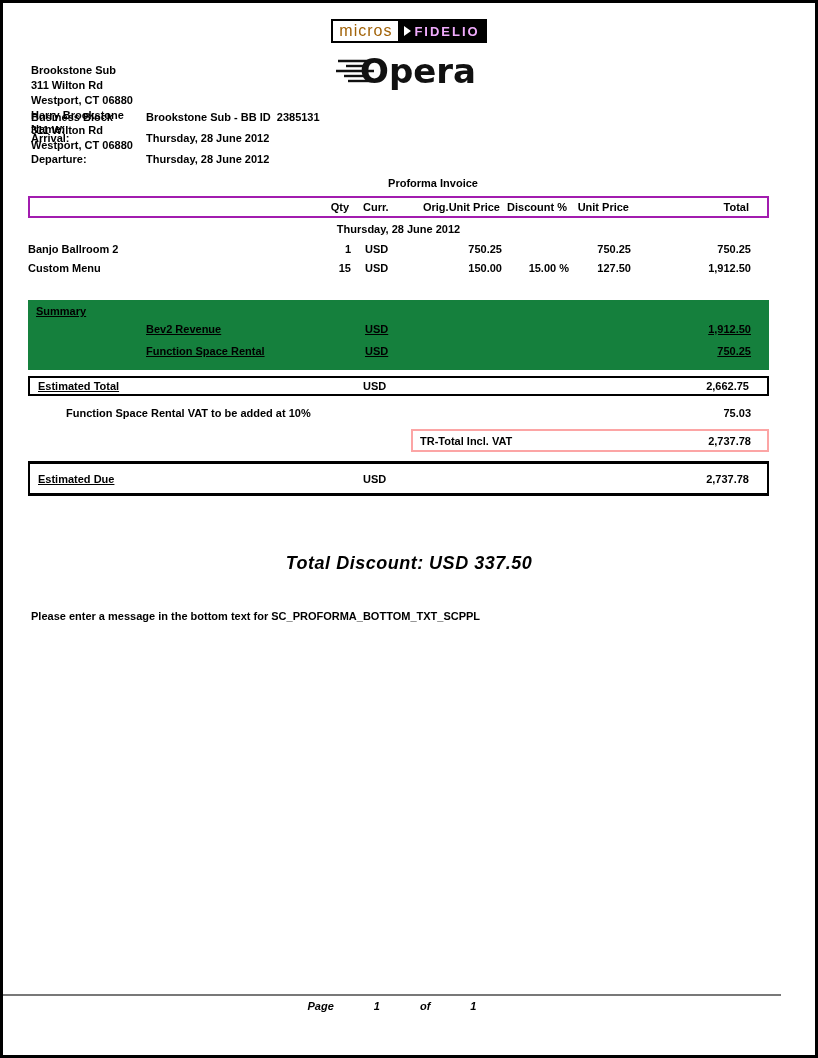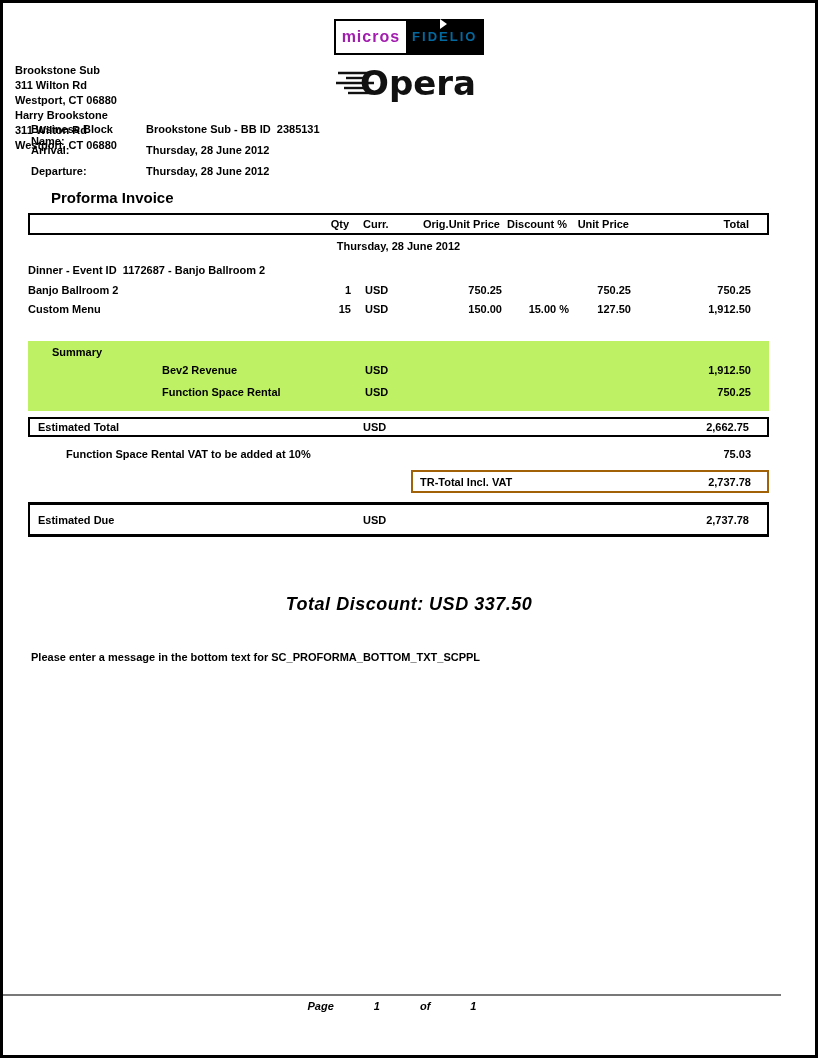--- a/index.html
+++ b/index.html
@@ -14,77 +14,77 @@
     width:818px; height:1058px;
     border:3px solid #000;
     background:#fff;
     font-weight:bold;
     overflow:hidden;
   }
   
   .logo-area { text-align:center; padding-top:16px; }
   .mf-logo { display:inline-flex; align-items:stretch; vertical-align:top; }
   .mf-micros {
-    border:2px solid #000; background:#fff; color:#a21caf;
-    font-size:16px; font-weight:bold; padding:1px 6px; letter-spacing:1px;
+    border:2px solid #000; background:#fff; color:#a16207;
+    font-size:16px; font-weight:normal; padding:1px 6px; letter-spacing:1px;
     display:flex; align-items:center;
   }
   .mf-fidelio {
-    background:#000; color:#0369a1; font-size:13px; font-weight:bold;
-    letter-spacing:2px; padding:0 7px 11px 4px; display:flex; align-items:center;flex-direction:column;
+    background:#000; color:#f0abfc; font-size:13px; font-weight:bold;
+    letter-spacing:2px; padding:0 7px 0 4px; display:flex; align-items:center;
   }
   .mf-arrow {
     width:0; height:0;
     border-top:5px solid transparent; border-bottom:5px solid transparent;
     border-left:7px solid #fff; margin-right:3px;
   }
   .opera-logo-wrap { margin-top:4px; }
   
   .customer {
-    position:absolute; left:12px; top:60px;
+    position:absolute; left:28px; top:60px;
     font-size:11px; line-height:15px; text-align:left;
   }
   .hotel {
     position:absolute; right:30px; top:56px;
     font-size:11px; line-height:15px; text-align:right;
   }
   
   .booking { margin:16px 0 0 28px; font-size:11px; }
   .booking-row { display:flex; height:21px; align-items:flex-start; }
   .booking-label { width:115px; }
   .booking-value { white-space:pre; }
   
-  .invoice-title { font-size:15px; margin-top:3px;margin-left:48px; }
+  .invoice-title { text-align:center; font-size:11px; margin-top:3px;margin-left:48px; }
   .content { margin-left:25px; margin-right:46px; } 
   .grid-row {
     display:grid;
     grid-template-columns:1fr 40px 65px 86px 67px 62px 120px;
     padding-right:18px;
     font-size:11px;
     align-items:center;
   }
   .c-r { text-align:right; }
   .c-curr { text-align:left; padding-left:14px; }
-  .header-box { border:2px solid #000000; height:22px; margin-top:7px; }
+  .header-box { border:2px solid #a21caf; height:22px; margin-top:7px; }
   .date-row { text-align:center; font-size:11px; margin-top:5px; }
   .event-row { font-size:11px; margin-top:12px; white-space:pre; }
   .item-row { height:19px; margin-top:0; }
   .items { margin-top:4px; }
   
-  .summary-block { background:#bef264; margin-top:23px; padding:5px 0 9px 16px; }
+  .summary-block { background:#15803d; margin-top:23px; padding:5px 0 9px 0;text-decoration:underline; }
   .summary-title { font-size:11px; padding-left:8px; }
   .summary-row { height:21px; margin-top:1px; }
   .indent-label { padding-left:118px; }
   
   .total-box { border:2px solid #000; height:20px; margin-top:6px; }
-  .total-box .lbl { padding-left:8px; }
+  .total-box .lbl { padding-left:8px;text-decoration:underline; }
   .vat-row { margin-top:11px; }
   .vat-row .lbl { padding-left:38px; }
   .tr-box {
-    border:2px solid #a16207; margin-top:10px;
+    border:2px solid #fca5a5; margin-top:10px;
     margin-left:383px; width:358px; height:23px;
     display:flex; align-items:center; justify-content:space-between;
     font-size:11px; padding:0 16px 0 7px;
   }
   .due-box { border:2px solid #000; border-top-width:3px; border-bottom-width:3px; height:35px; margin-top:9px; }
   
   .discount-note {
     text-align:center; font-size:18px; font-style:italic; font-weight:bold;
     margin-top:57px; letter-spacing:0.5px;
   }
@@ -161,21 +161,20 @@
       <span class="c-r">Qty</span>
       <span class="c-curr">Curr.</span>
       <span class="c-r">Orig.Unit Price</span>
       <span class="c-r">Discount %</span>
       <span class="c-r">Unit Price</span>
       <span class="c-r">Total</span>
     </div>
 
     <div class="date-row">Thursday, 28 June 2012</div>
 
-    <div class="event-row">Dinner - Event ID  1172687 - Banjo Ballroom 2</div>
 
     <div class="items">
       <div class="grid-row item-row">
         <span>Banjo Ballroom 2</span>
         <span class="c-r">1</span>
         <span class="c-curr">USD</span>
         <span class="c-r">750.25</span>
         <span class="c-r"></span>
         <span class="c-r">750.25</span>
         <span class="c-r">750.25</span>

